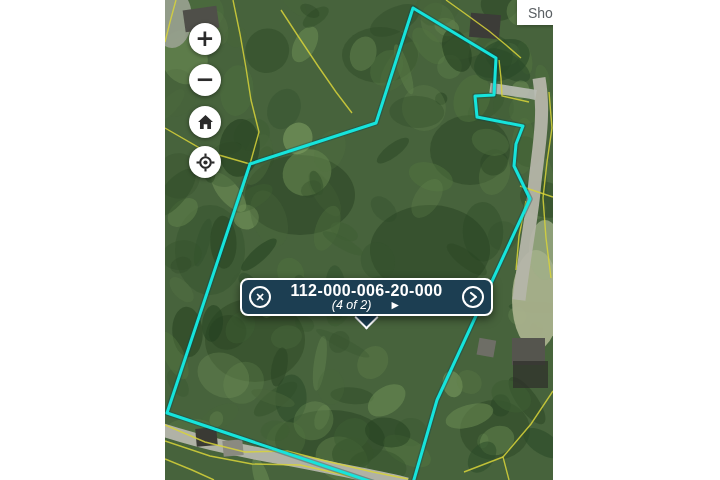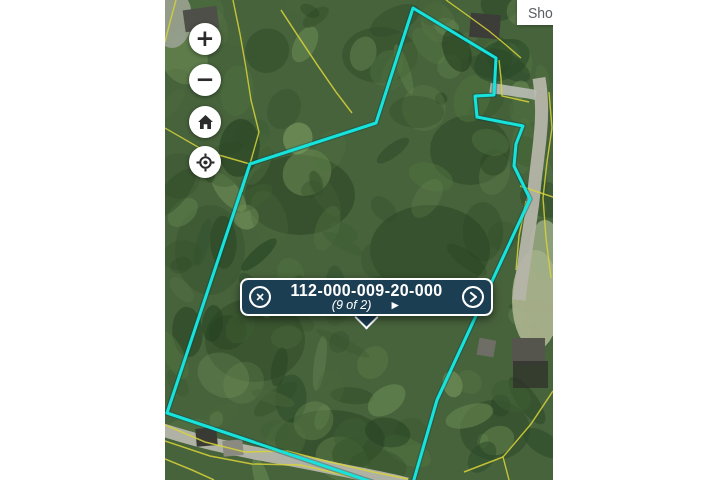--- a/index.html
+++ b/index.html
@@ -279,23 +279,23 @@
       <line x1="14.5" y1="9" x2="17.5" y2="9" stroke="#2b2b2b" stroke-width="2"></line>
     </svg>
   </button>
 
   <div id="popup-pointer"></div>
   <div id="popup">
     <button class="pop-circle-btn">
       <span style="font-size:11px;font-weight:bold;line-height:1;">✕</span>
     </button>
     <div class="pop-center">
-      <div id="parcel-id">112-000-009-20-000</div>
+      <div id="parcel-id">112-000-006-20-000</div>
       <div class="pop-subrow">
-        <span id="page-indicator">(9 of 2)</span>
+        <span id="page-indicator">(4 of 2)</span>
         <span id="play-icon">►</span>
       </div>
     </div>
     <button class="pop-circle-btn">
       <svg width="12" height="12" viewBox="0 0 12 12">
         <polyline points="4,2 9,6 4,10" fill="none" stroke="#ffffff" stroke-width="2.2" stroke-linecap="round" stroke-linejoin="round"></polyline>
       </svg>
     </button>
   </div>
 

